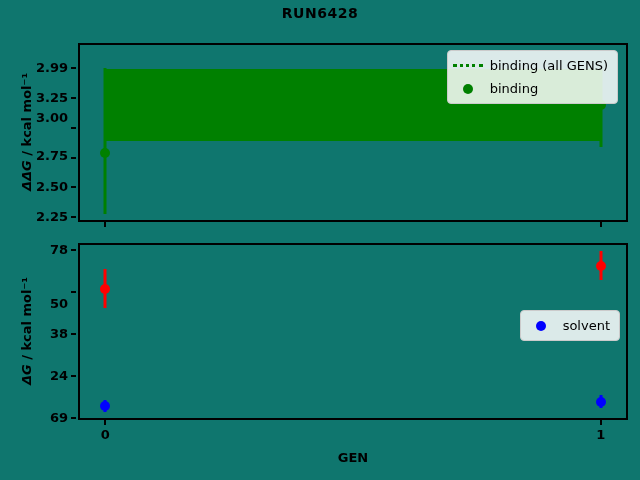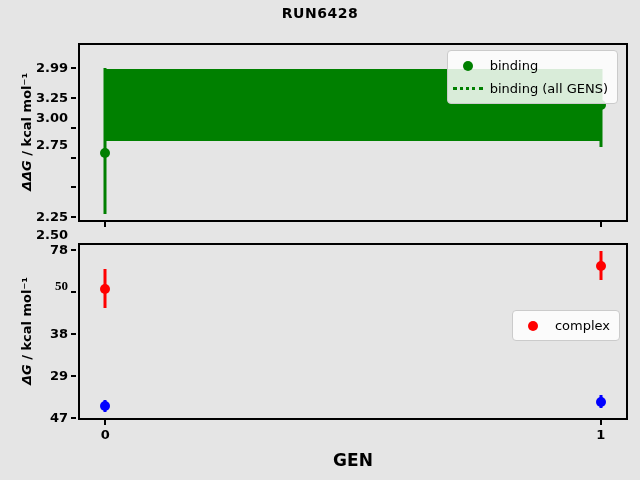--- a/index.html
+++ b/index.html
@@ -1,17 +1,17 @@
 <!DOCTYPE html>
 <html><head>
 <meta charset="utf-8">
 <style>
   html,body { margin:0; padding:0; background:#ffffff; }
   .figure {
-    position:relative; width:640px; height:480px; background:#e5e5e5;
+    position:relative; width:640px; height:480px; background:#0f766e;
     font-family:"DejaVu Sans","Liberation Sans",sans-serif; overflow:hidden; color:#000;
   }
   .suptitle {
     position:absolute; left:320px; top:5px; transform:translateX(-50%);
     font-size:14px; font-weight:bold; letter-spacing:0.5px;
   }
   .axes { position:absolute; }
   #axes-top    { left:78px; top:43px;  width:550px; height:179px; }
   #axes-bottom { left:78px; top:243px; width:550px; height:177px; }
   .frame { position:absolute; inset:0; border:2px solid #000; z-index:5; pointer-events:none; }
@@ -29,21 +29,21 @@
     font-size:13px; font-weight:bold;
   }
   .ylabel {
     position:absolute; transform:translate(-50%,-50%) rotate(-90deg);
     font-size:13px; font-weight:bold; white-space:nowrap;
   }
   #ylabel-top    { left:26px; top:132px; }
   #ylabel-bottom { left:26px; top:331px; }
   .xlabel {
     position:absolute; left:353px; top:450px; transform:translateX(-50%);
-    font-size:17px; font-weight:bold;
+    font-size:13px; font-weight:bold;
   }
   .legend {
     position:absolute; background:rgba(255,255,255,0.85);
     border:1px solid #cbcbcb; border-radius:4px;
     padding:3px 9px 3px 4px; z-index:10;
   }
   .legend-top    { top:7px;  right:10px; }
   .legend-bottom { top:67px; right:8px; }
   .legend-row { display:flex; align-items:center; height:23px; }
   .legend-handle { flex:0 0 32px; width:32px; display:flex; align-items:center; justify-content:center; }
@@ -56,37 +56,37 @@
 
 <div class="figure">
 
   <div class="suptitle">RUN6428</div>
 
   <div class="axes" id="axes-top">
     <div class="frame"></div>
     <div class="legend legend-top">
       <div class="legend-row">
         <span class="legend-handle">
+          <span class="dotted-line" style="border-top-color: rgb(0, 128, 0);"></span>
+        </span>
+        <span class="legend-label">binding (all GENS)</span>
+      </div>
+      <div class="legend-row">
+        <span class="legend-handle">
           <span class="dot" style="background: rgb(0, 128, 0);"></span>
         </span>
         <span class="legend-label">binding</span>
-      </div>
-      <div class="legend-row">
-        <span class="legend-handle">
-          <span class="dotted-line" style="border-top-color: rgb(0, 128, 0);"></span>
-        </span>
-        <span class="legend-label">binding (all GENS)</span>
       </div>
     </div>
   <div class="tick" style="left: -7px; top: 173.227px; width: 5px; height: 2px;"></div>
       <div class="ytick-label" style="top: 165.227px;">2.25</div>
       <div class="tick" style="left: -7px; top: 143.393px; width: 5px; height: 2px;"></div>
-      <div class="ytick-label" style="top: 135.393px; margin-top: 48px;">2.50</div>
+      <div class="ytick-label" style="top: 135.393px;">2.50</div>
       <div class="tick" style="left: -7px; top: 113.56px; width: 5px; height: 2px;"></div>
-      <div class="ytick-label" style="top: 93px;">2.75</div>
+      <div class="ytick-label" style="top: 104px;">2.75</div>
       <div class="tick" style="left: -7px; top: 83.7267px; width: 5px; height: 2px;"></div>
       <div class="ytick-label" style="top: 66px;">3.00</div>
       <div class="tick" style="left: -7px; top: 53.8933px; width: 5px; height: 2px;"></div>
       <div class="ytick-label" style="top: 45.8933px;">3.25</div>
       <div class="tick" style="left: -7px; top: 24.06px; width: 5px; height: 2px;"></div>
       <div class="ytick-label" style="top: 16.06px;">2.99</div>
       <div class="tick" style="left: 26.2523px; top: 179px; width: 2px; height: 5px;"></div>
       <div class="tick" style="left: 521.748px; top: 179px; width: 2px; height: 5px;"></div>
       <div class="ebar" style="left: 27.2523px; top: 25.06px; height: 145.587px; background: rgb(0, 128, 0);"></div>
       <div class="marker" style="left: 27.2523px; top: 109.787px; background: rgb(0, 128, 0);"></div>
@@ -94,33 +94,33 @@
       <div class="marker" style="left: 522.748px; top: 62.0533px; background: rgb(0, 128, 0);"></div>
       <div class="band" style="left: 27.2523px; top: 61.0533px; width: 495.495px; height: 2px; background: rgb(0, 128, 0);"></div>
       <div class="band" style="left: 27.2523px; top: 26.2533px; width: 495.495px; height: 71.6px; background: rgb(0, 128, 0);"></div>
     </div>
 
   <div class="axes" id="axes-bottom">
     <div class="frame"></div>
     <div class="legend legend-bottom">
       <div class="legend-row">
         <span class="legend-handle">
-          <span class="dot" style="background: rgb(255, 0, 0);"></span>
+          <span class="dot" style="background: rgb(0, 0, 255);"></span>
         </span>
-        <span class="legend-label">complex</span>
+        <span class="legend-label">solvent</span>
       </div>
     </div>
   <div class="tick" style="left: -7px; top: 173.903px; width: 5px; height: 2px;"></div>
-      <div class="ytick-label" style="top: 165.903px;">47</div>
+      <div class="ytick-label" style="top: 165.903px;">69</div>
       <div class="tick" style="left: -7px; top: 131.96px; width: 5px; height: 2px;"></div>
-      <div class="ytick-label" style="top: 123.96px;">29</div>
+      <div class="ytick-label" style="top: 123.96px;">24</div>
       <div class="tick" style="left: -7px; top: 90.0166px; width: 5px; height: 2px;"></div>
       <div class="ytick-label" style="top: 82.0166px;">38</div>
       <div class="tick" style="left: -7px; top: 48.0735px; width: 5px; height: 2px;"></div>
-      <div class="ytick-label" style="top: 34px; font-family: Liberation Serif, serif;">50</div>
+      <div class="ytick-label" style="top: 52px;">50</div>
       <div class="tick" style="left: -7px; top: 6.13033px; width: 5px; height: 2px;"></div>
       <div class="ytick-label" style="top: -1.86967px;">78</div>
       <div class="tick" style="left: 26.2523px; top: 177px; width: 2px; height: 5px;"></div>
       <div class="xtick-label" style="left: 7.25225px; top: 184px;">0</div>
       <div class="tick" style="left: 521.748px; top: 177px; width: 2px; height: 5px;"></div>
       <div class="xtick-label" style="left: 502.748px; top: 184px;">1</div>
       <div class="ebar" style="left: 27.2523px; top: 156.867px; height: 12.5829px; background: rgb(0, 0, 255);"></div>
       <div class="marker" style="left: 27.2523px; top: 163.159px; background: rgb(0, 0, 255);"></div>
       <div class="ebar" style="left: 522.748px; top: 151.834px; height: 13.0024px; background: rgb(0, 0, 255);"></div>
       <div class="marker" style="left: 522.748px; top: 158.964px; background: rgb(0, 0, 255);"></div>

